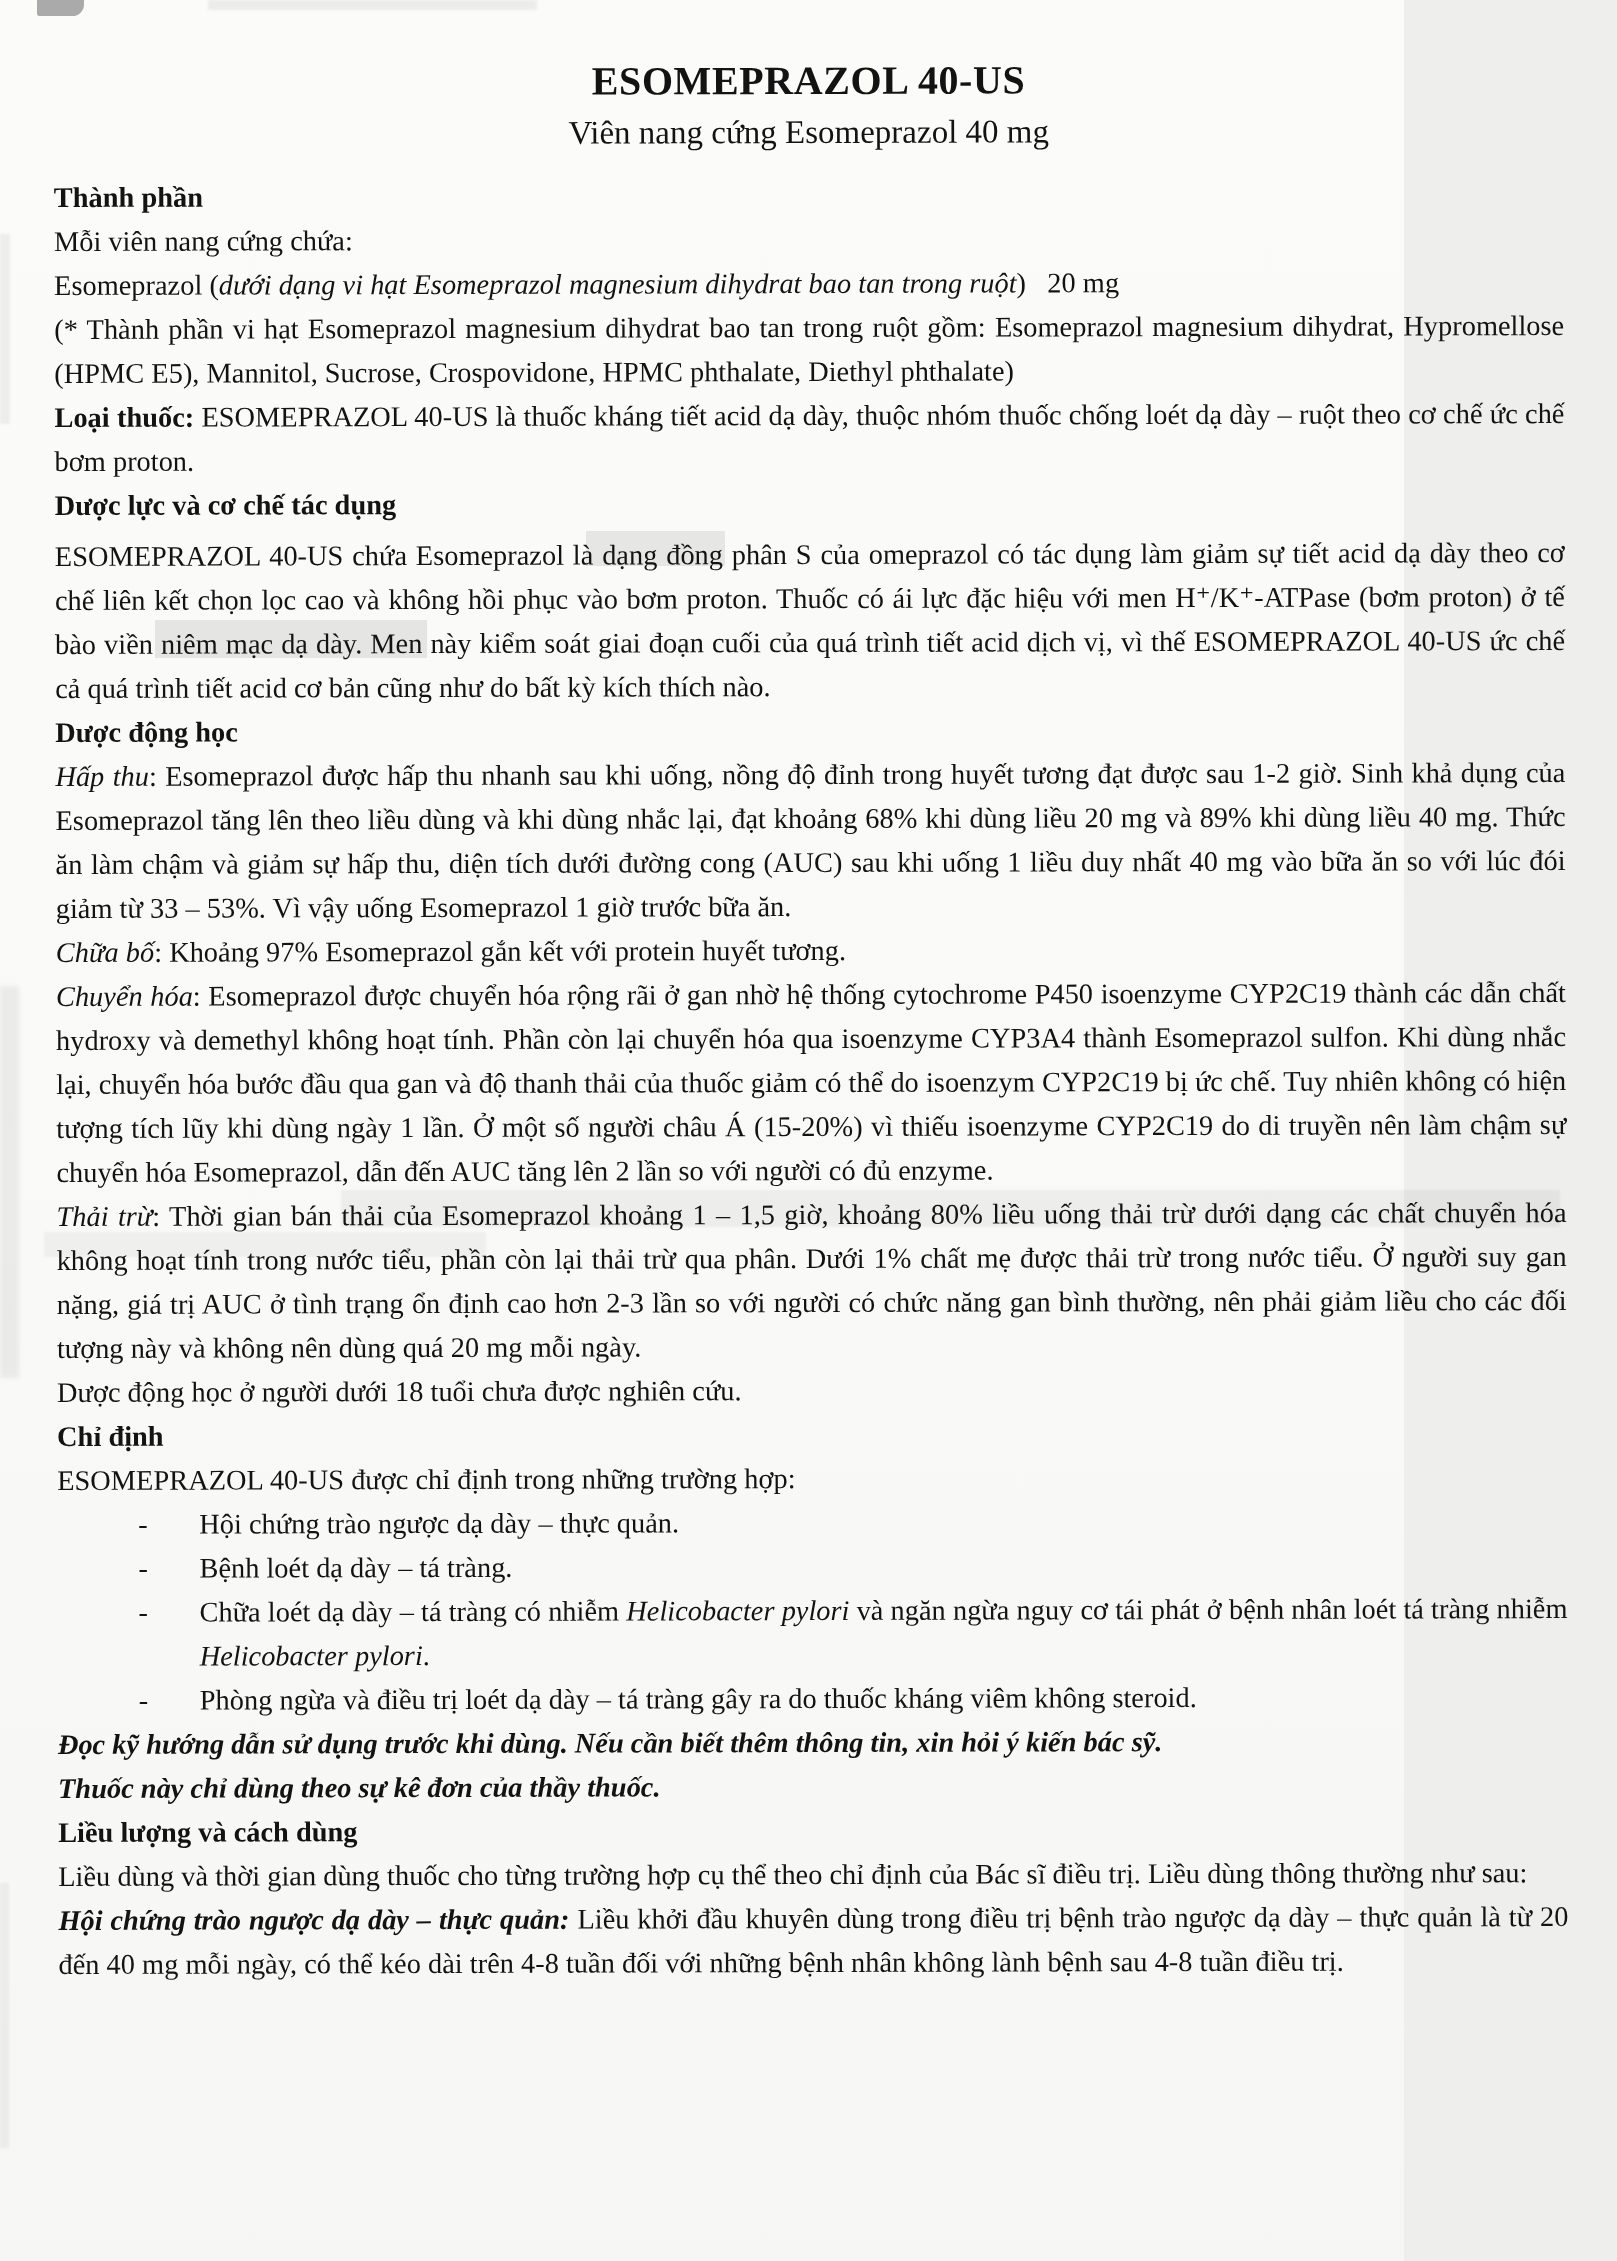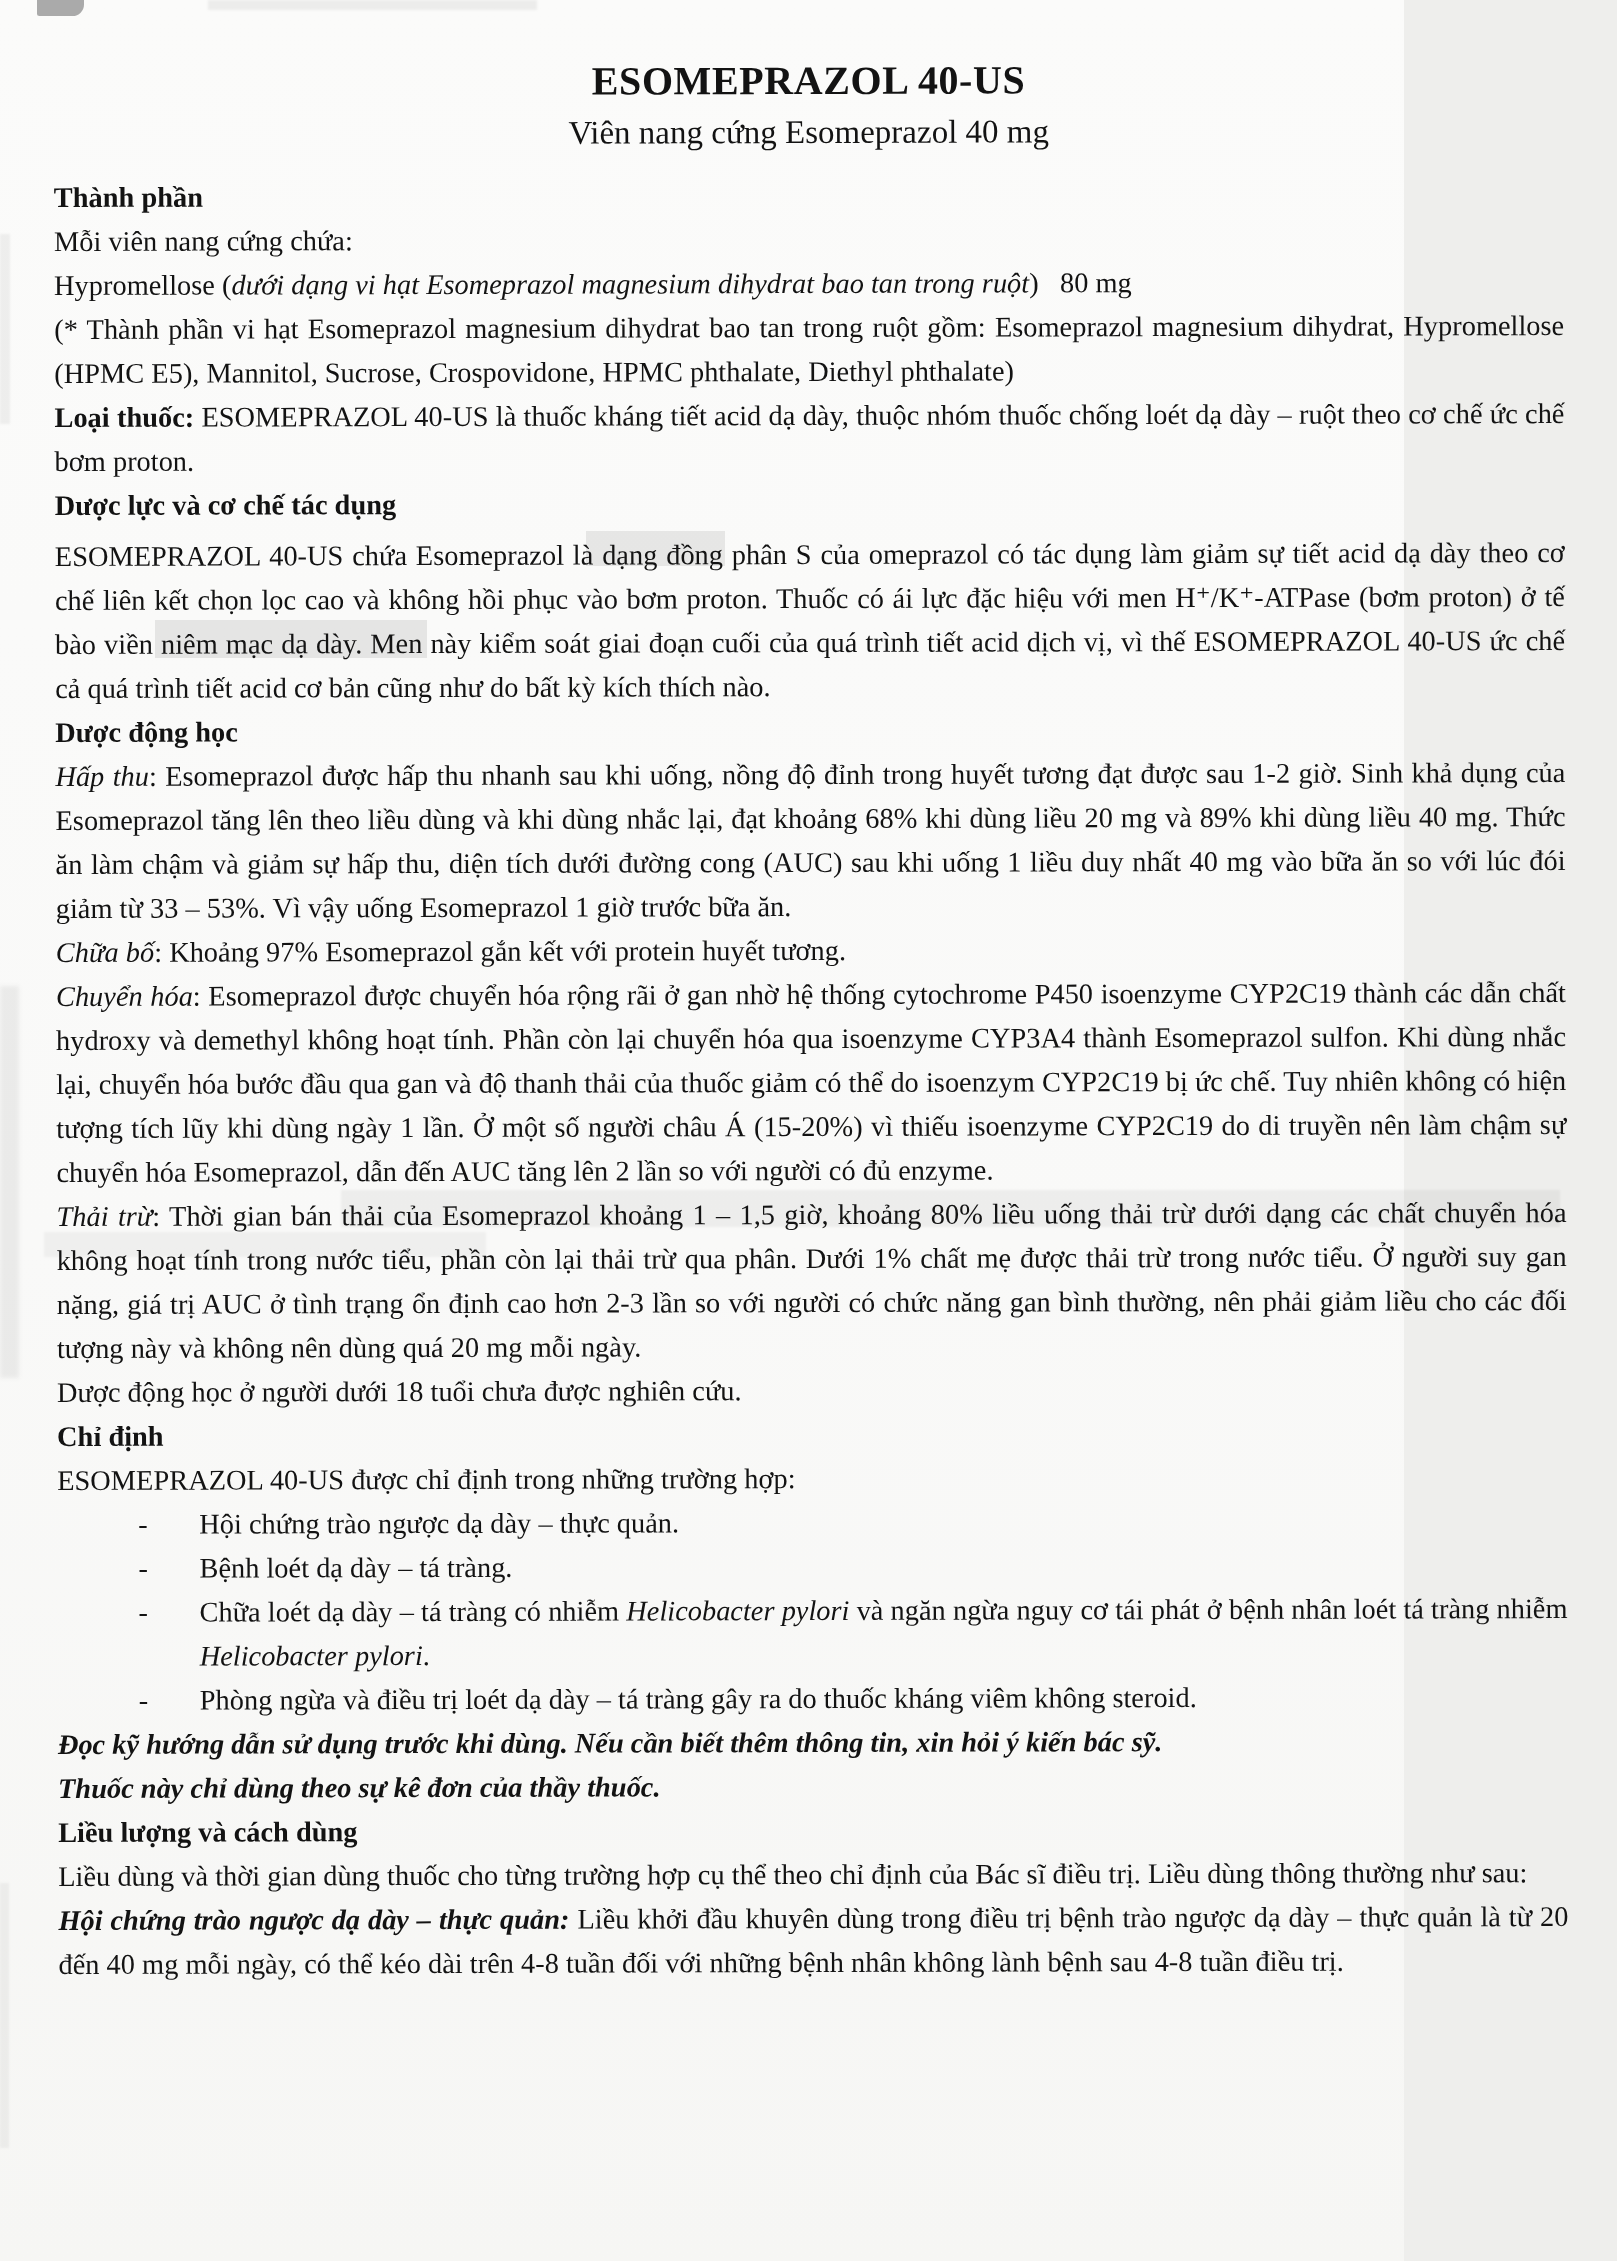--- a/index.html
+++ b/index.html
@@ -63,21 +63,21 @@
   <div class="artifact a-hl-cyp3a4"></div>
   <div class="artifact a-hl-thuoc"></div>
 
   <div class="doc">
 
     <div class="title">ESOMEPRAZOL 40-US</div>
     <div class="subtitle">Viên nang cứng Esomeprazol 40 mg</div>
 
     <div class="h first">Thành phần</div>
     <p>Mỗi viên nang cứng chứa:</p>
-    <p><span>Hypromellose (</span><i>dưới dạng vi hạt Esomeprazol magnesium dihydrat bao tan trong ruột</i><span class="pre-sp">)   80 mg</span></p>
+    <p><span>Esomeprazol (</span><i>dưới dạng vi hạt Esomeprazol magnesium dihydrat bao tan trong ruột</i><span class="pre-sp">)   20 mg</span></p>
     <p>(* Thành phần vi hạt Esomeprazol magnesium dihydrat bao tan trong ruột gồm: Esomeprazol magnesium dihydrat, Hypromellose (HPMC E5), Mannitol, Sucrose, Crospovidone, HPMC phthalate, Diethyl phthalate)</p>
     <p><b class="lead">Loại thuốc:</b><span class="pre-sp"> ESOMEPRAZOL 40-US là thuốc kháng tiết acid dạ dày, thuộc nhóm thuốc chống loét dạ dày – ruột theo cơ chế ức chế bơm proton.</span></p>
 
     <div class="h">Dược lực và cơ chế tác dụng</div>
     <p class="gap">ESOMEPRAZOL 40-US chứa Esomeprazol là dạng đồng phân S của omeprazol có tác dụng làm giảm sự tiết acid dạ dày theo cơ chế liên kết chọn lọc cao và không hồi phục vào bơm proton. Thuốc có ái lực đặc hiệu với men H⁺/K⁺-ATPase (bơm proton) ở tế bào viền niêm mạc dạ dày. Men này kiểm soát giai đoạn cuối của quá trình tiết acid dịch vị, vì thế ESOMEPRAZOL 40-US ức chế cả quá trình tiết acid cơ bản cũng như do bất kỳ kích thích nào.</p>
 
     <div class="h">Dược động học</div>
     <p><i class="lead">Hấp thu</i><span class="pre-sp">: Esomeprazol được hấp thu nhanh sau khi uống, nồng độ đỉnh trong huyết tương đạt được sau 1-2 giờ. Sinh khả dụng của Esomeprazol tăng lên theo liều dùng và khi dùng nhắc lại, đạt khoảng 68% khi dùng liều 20 mg và 89% khi dùng liều 40 mg. Thức ăn làm chậm và giảm sự hấp thu, diện tích dưới đường cong (AUC) sau khi uống 1 liều duy nhất 40 mg vào bữa ăn so với lúc đói giảm từ 33 – 53%. Vì vậy uống Esomeprazol 1 giờ trước bữa ăn.</span></p>
     <p><i class="lead">Chữa bố</i><span class="pre-sp">: Khoảng 97% Esomeprazol gắn kết với protein huyết tương.</span></p>
     <p><i class="lead">Chuyển hóa</i><span class="pre-sp">: Esomeprazol được chuyển hóa rộng rãi ở gan nhờ hệ thống cytochrome P450 isoenzyme CYP2C19 thành các dẫn chất hydroxy và demethyl không hoạt tính. Phần còn lại chuyển hóa qua isoenzyme CYP3A4 thành Esomeprazol sulfon. Khi dùng nhắc lại, chuyển hóa bước đầu qua gan và độ thanh thải của thuốc giảm có thể do isoenzym CYP2C19 bị ức chế. Tuy nhiên không có hiện tượng tích lũy khi dùng ngày 1 lần. Ở một số người châu Á (15-20%) vì thiếu isoenzyme CYP2C19 do di truyền nên làm chậm sự chuyển hóa Esomeprazol, dẫn đến AUC tăng lên 2 lần so với người có đủ enzyme.</span></p>

